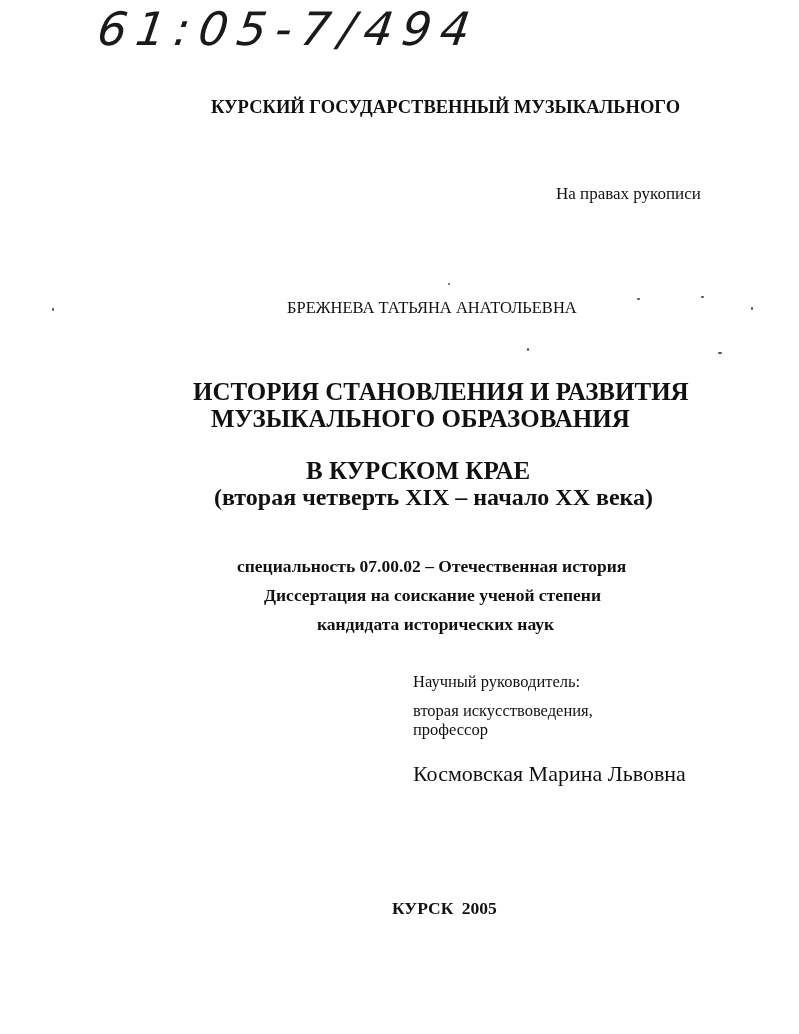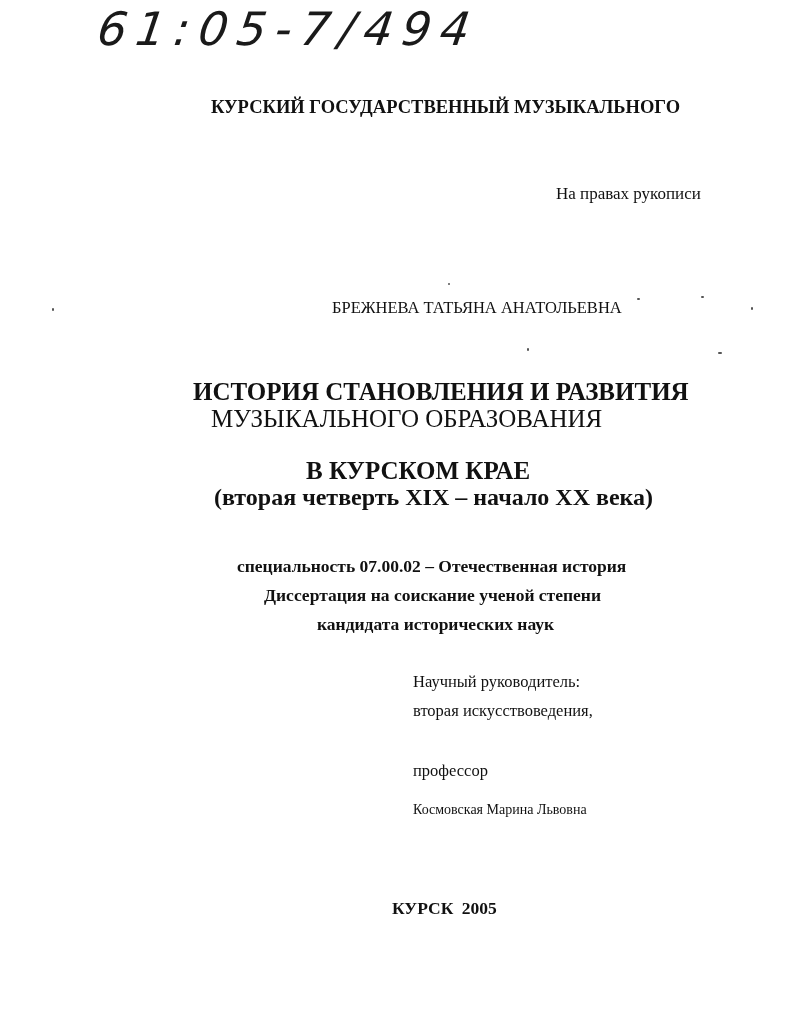--- a/index.html
+++ b/index.html
@@ -8,32 +8,32 @@
     font-family: "Liberation Serif", serif; color: #111;
   }
   .abs { position: absolute; white-space: nowrap; }
   .hand {
     left: 98px; top: 2px; font-family: "DejaVu Sans", sans-serif; font-style: italic;
     font-size: 46px; letter-spacing: 9px; font-weight: 300; color: #1a1a1a;
     transform: skewX(-8deg);
   }
   .univ { left: 211px; top: 97px; font-weight: bold; font-size: 18.5px; }
   .rights { left: 556px; top: 184px; font-size: 17px; }
-  .author { left: 287px; top: 298px; font-size: 16.5px; margin-left: 45px; }
+  .author { left: 287px; top: 298px; font-size: 16.5px; }
   .t1 { left: 193px; top: 378px; font-weight: bold; font-size: 25px; }
-  .t2 { left: 211px; top: 405px; font-weight: normal; font-size: 25px; }
+  .t2 { left: 211px; top: 405px; font-weight: bold; font-size: 25px; }
   .t3 { left: 306px; top: 433px; font-weight: bold; font-size: 25px; margin-top: 24px; }
   .t4 { left: 214px; top: 464px; font-weight: bold; font-size: 24px; margin-top: 20px; }
   .s1 { left: 237px; top: 556px; font-weight: bold; font-size: 17.5px; }
   .s2 { left: 264px; top: 585px; font-weight: bold; font-size: 17.5px; }
   .s3 { left: 317px; top: 614px; font-weight: bold; font-size: 17.5px; }
   .a1 { left: 413px; top: 672px; font-size: 16.5px; }
   .a2 { left: 413px; top: 701px; font-size: 16.5px; }
-  .a3 { left: 413px; top: 761px; font-size: 16.5px; }
-  .a4 { left: 413px; top: 802px; font-size: 14px; }
+  .a3 { left: 413px; top: 720px; font-size: 16.5px; }
+  .a4 { left: 413px; top: 761px; font-size: 22px; }
   .city { left: 370px; top: 898px; font-weight: bold; font-size: 17.5px; word-spacing: 4px; margin-left: 22px; }
   .speck { position: absolute; background: #555; border-radius: 1px; }
 </style>
 </head>
 <body>
 
 <div>
   <div class="abs hand">61:05-7/494</div>
   <div class="abs univ">КУРСКИЙ ГОСУДАРСТВЕННЫЙ МУЗЫКАЛЬНОГО</div>
   <div class="abs rights">На правах рукописи</div>

